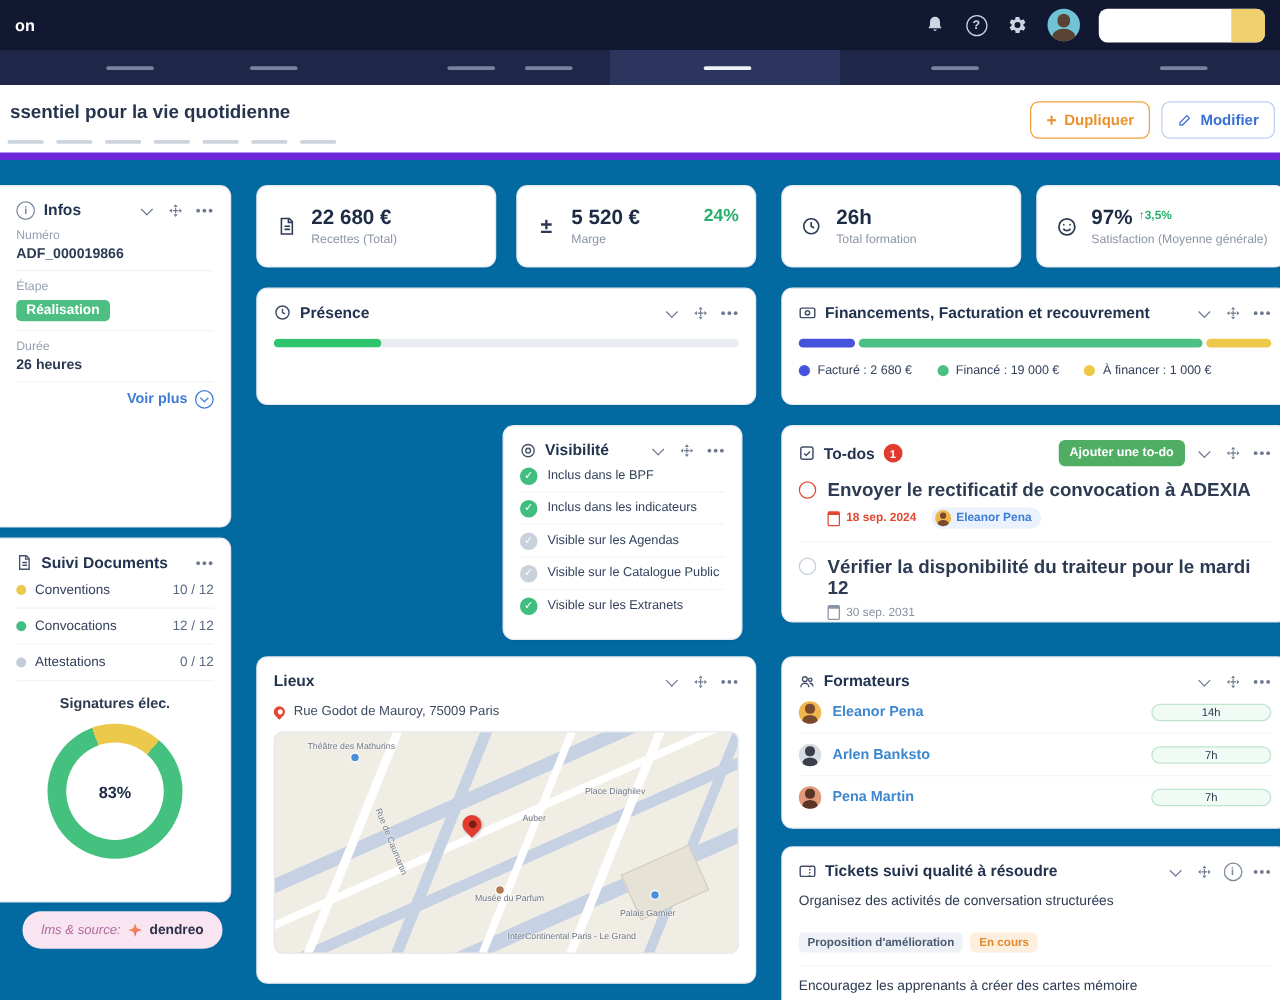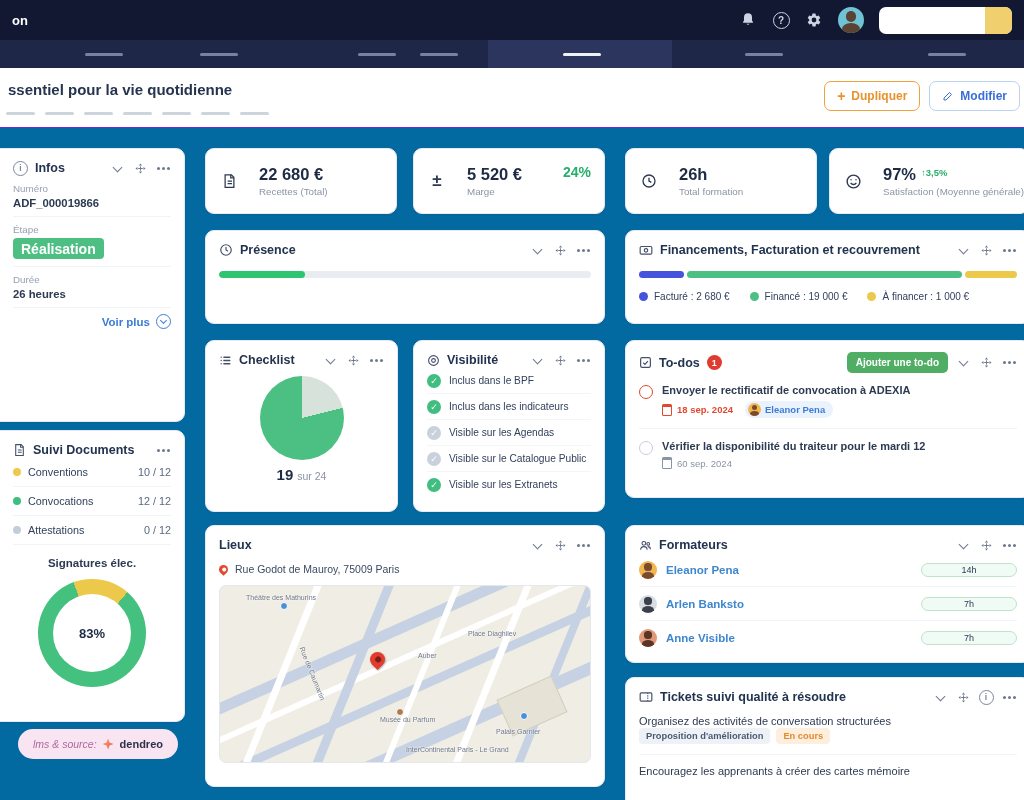--- a/index.html
+++ b/index.html
@@ -22,21 +22,21 @@
   .search input{flex:1;border:0;outline:0;height:100%;padding:0 8px;font-size:11px;min-width:0;background:transparent;}
   .search-key{width:27px;height:100%;background:#f0cf6e;border:0;cursor:pointer;}
 
   
   .subnav{position:absolute;left:0;top:40px;width:100%;height:28px;background:#1e2747;z-index:4;}
   .active-seg{position:absolute;left:488px;top:0;width:184px;height:28px;background:#2b355d;}
   .nav-dash{position:absolute;top:13px;height:3px;width:38px;border-radius:2px;background:#78829f;cursor:pointer;}
   .nav-dash.on{background:#eef1f8;}
 
   
-  .pagehead{position:absolute;left:0;top:68px;width:100%;height:60px;background:#fff;border-bottom:1px solid #6d28d9;box-sizing:border-box;z-index:3;}
+  .pagehead{position:absolute;left:0;top:68px;width:100%;height:60px;background:#fff;border-bottom:6px solid #6d28d9;box-sizing:border-box;z-index:3;}
   .pagetitle{position:absolute;left:8px;top:13px;font-size:15px;font-weight:700;color:#26344f;}
   .ph-dashes{position:absolute;left:6px;top:44px;display:flex;gap:10px;}
   .ph-dash{width:29px;height:3px;border-radius:2px;background:#ccd4de;}
   .ph-btns{position:absolute;right:4px;top:13px;display:flex;gap:9px;}
   .btn{display:flex;align-items:center;gap:6px;height:30px;padding:0 12px;border-radius:7px;background:#fff;font-size:12px;font-weight:700;cursor:pointer;box-sizing:border-box;}
   .btn-orange{border:1px solid #f0a13c;color:#e8922e;}
   .btn-blue{border:1px solid #bdd1f0;color:#3a6fd8;}
   .plus{font-size:14px;font-weight:700;line-height:1;}
 
   
@@ -48,21 +48,21 @@
   .chev{display:inline-block;width:6px;height:6px;border-right:1.6px solid #6d7890;border-bottom:1.6px solid #6d7890;transform:rotate(45deg);margin-bottom:2px;}
   .dot{display:inline-block;width:3px;height:3px;border-radius:50%;background:#6d7890;box-shadow:-5px 0 0 #6d7890,5px 0 0 #6d7890;}
   .info-ic{width:13px;height:13px;border:1.3px solid #7a8699;border-radius:50%;font-size:8.5px;color:#7a8699;display:inline-flex;align-items:center;justify-content:center;font-weight:700;font-style:normal;flex:none;}
 
   
   #card-infos{left:-8px;top:148px;width:193px;height:274px;padding-left:20px;}
   .fgroup{padding:7px 0;border-bottom:1px solid #f0f3f7;}
   .fgroup:last-of-type{border-bottom:0;}
   .flabel{font-size:9.8px;color:#96a0b1;margin-bottom:3px;}
   .fvalue{font-size:11.3px;color:#2c3a52;font-weight:600;}
-  .badge-green{display:inline-block;background:#4dbf82;color:#fff;font-size:14px;font-weight:700;padding:2.5px 8px;border-radius:4px;}
+  .badge-green{display:inline-block;background:#4dbf82;color:#fff;font-size:11px;font-weight:700;padding:2.5px 8px;border-radius:4px;}
   .voirplus{display:flex;align-items:center;justify-content:flex-end;color:#3d7cd6;font-size:11.5px;font-weight:700;margin-top:6px;cursor:pointer;}
   .vpc{width:13px;height:13px;border:1.3px solid #3d7cd6;border-radius:50%;display:inline-flex;align-items:center;justify-content:center;margin-left:6px;}
   .vpc i{display:block;width:4px;height:4px;border-right:1.3px solid #3d7cd6;border-bottom:1.3px solid #3d7cd6;transform:rotate(45deg);margin-top:-2px;}
 
   
   #card-docs{left:-8px;top:430px;width:193px;height:292px;padding-left:20px;}
   .docrow{display:flex;align-items:center;gap:7px;padding:8px 0;border-bottom:1px solid #f1f4f8;font-size:10.8px;}
   .ddot{width:8px;height:8px;border-radius:50%;flex:none;}
   .dlabel{flex:1;color:#33415c;}
   .dval{color:#5a6880;}
@@ -71,59 +71,59 @@
   .donut::after{content:"";position:absolute;inset:15px;background:#fff;border-radius:50%;}
   .donut b{position:absolute;inset:0;display:flex;align-items:center;justify-content:center;font-size:13px;color:#1d2b45;z-index:1;}
 
   
   .srcpill{position:absolute;left:18px;top:729px;width:160px;height:30px;background:#f9e4f2;border-radius:16px;display:flex;align-items:center;justify-content:center;gap:6px;}
   .src-pre{font-style:italic;font-size:10.5px;color:#b0689e;}
   .spark{width:11px;height:11px;background:linear-gradient(135deg,#f7a531,#e8538f);clip-path:polygon(50% 0,63% 37%,100% 50%,63% 63%,50% 100%,37% 63%,0 50%,37% 37%);}
   .src-brand{font-size:11px;font-weight:800;color:#2b3148;}
 
   
-  .stat{top:148px;height:66px;display:flex;align-items:center;gap:20px;}
+  .stat{top:148px;height:66px;display:flex;align-items:center;gap:10px;}
   .sic{flex:none;display:flex;align-items:center;justify-content:center;width:20px;}
   .sval{font-size:16.5px;font-weight:800;color:#1d2b45;white-space:nowrap;}
   .slab{font-size:9.8px;color:#8b95a5;margin-top:2px;white-space:nowrap;}
   .extra-r{position:absolute;right:13px;top:15px;font-size:14px;font-weight:800;color:#27ae6b;}
   .extra-i{font-size:9.5px;font-weight:700;color:#27ae6b;margin-left:5px;vertical-align:4px;}
   .pm{font-size:17px;font-weight:700;color:#2c3a52;}
 
   
   #card-presence{left:205px;top:230px;width:400px;height:94px;}
   #card-fin{left:625px;top:230px;width:406px;height:94px;}
   .pbar{height:7px;border-radius:4px;background:#e9edf2;margin-top:13px;overflow:hidden;}
   .pbar i{display:block;height:100%;background:#2fc46f;border-radius:4px;}
   .legend{display:flex;align-items:center;gap:6px;margin-top:13px;font-size:10.4px;color:#33415c;}
   .ldot{width:9px;height:9px;border-radius:50%;flex:none;}
   .lgap{margin-left:14px;}
   .finbar{display:flex;gap:3px;height:7px;margin-top:13px;}
   .finbar i{border-radius:4px;display:block;}
 
   
   #card-checklist{left:205px;top:340px;width:193px;height:172px;}
-  #card-visi{left:413px;top:340px;width:192px;height:172px;}
+  #card-visi{left:402px;top:340px;width:192px;height:172px;}
   .pie{width:84px;height:84px;border-radius:50%;background:conic-gradient(#d7e2da 0 76deg,#4cc083 76deg 360deg);margin:8px auto 6px;}
   .ck-res{text-align:center;font-size:10.5px;color:#8a94a5;}
   .ck-res b{font-size:15px;color:#1d2b45;margin-right:4px;}
   .vrow{display:flex;align-items:center;gap:8px;padding:5.5px 0;border-bottom:1px solid #f3f5f8;font-size:10.2px;color:#33415c;}
   .vrow:last-child{border-bottom:0;}
   .ckc{width:14px;height:14px;border-radius:50%;display:flex;align-items:center;justify-content:center;color:#fff;font-size:9px;flex:none;}
   .ckc.g{background:#3fbe7f;}
   .ckc.n{background:#c9d2dc;}
 
   
   #card-todos{left:625px;top:340px;width:406px;height:158px;}
   .count-badge{min-width:15px;height:15px;border-radius:8px;background:#e03b2f;color:#fff;font-size:9px;font-weight:700;display:inline-flex;align-items:center;justify-content:center;padding:0 3px;box-sizing:border-box;}
   .add-btn{background:#4fae63;color:#fff;font-size:10px;font-weight:700;padding:5px 9px;border-radius:5px;border:0;cursor:pointer;white-space:nowrap;}
   .todo{display:flex;gap:9px;margin-top:11px;}
   .rdo{width:14px;height:14px;border-radius:50%;border:1.6px solid #c6cedb;box-sizing:border-box;flex:none;margin-top:1px;cursor:pointer;}
   .rdo.red{border-color:#e0492f;}
-  .ttext{font-size:11px;color:#2c3a52;font-weight:600;}
+  .ttext{font-size:15px;color:#2c3a52;font-weight:600;}
   .tmeta{display:flex;align-items:center;gap:5px;margin-top:5px;font-size:9.5px;}
   .cal{display:inline-block;width:8px;height:8px;border:1.2px solid currentColor;border-top-width:3px;border-radius:1.5px;}
   .tdate.red{color:#e0492f;font-weight:700;}
   .tdate.gray{color:#8a94a5;}
   .c-red{color:#e0492f;}
   .c-gray{color:#8a94a5;}
   .chip{display:inline-flex;align-items:center;gap:4px;background:#eaf2fd;border-radius:9px;padding:2px 8px 2px 3px;color:#3d7cd6;font-weight:700;margin-left:7px;cursor:pointer;font-size:9.5px;}
   .av-s{width:13px;height:13px;background:#f0b64f;}
   .av-s i{background:#7a4a2e;}
   .tdiv{height:1px;background:#f0f3f7;margin-top:10px;}
@@ -147,21 +147,21 @@
   #card-form{left:625px;top:525px;width:406px;height:138px;}
   .frow{display:flex;align-items:center;gap:9px;padding:7.5px 0;border-bottom:1px solid #f1f4f8;}
   .frow:last-child{border-bottom:0;}
   .av-f{width:18px;height:18px;}
   .fname{flex:1;font-size:11.5px;font-weight:700;color:#3d87cf;cursor:pointer;}
   .hpill{width:96px;height:14px;border:1px solid #bfe3cc;background:#f1fbf5;border-radius:8px;font-size:9px;color:#2c3a52;display:flex;align-items:center;justify-content:center;box-sizing:border-box;}
 
   
   #card-tickets{left:625px;top:677px;width:406px;height:140px;}
   .tk-text{font-size:11px;color:#2c3a52;margin-top:10px;}
-  .badges{display:flex;gap:6px;margin-top:1px;}
+  .badges{display:flex;gap:6px;margin-top:19px;}
   .bdg{font-size:9.3px;font-weight:700;padding:3px 7px;border-radius:4px;}
   .bdg1{background:#eef1f5;color:#4a5a73;}
   .bdg2{background:#fdeedd;color:#e08a2e;}
 </style>
 </head>
 <body>
 
 <div class="canvas">
 
   <div class="topbar">
@@ -403,44 +403,20 @@
     <div class="legend" style="font-size:10px">
       <span class="ldot" style="background:#4553dd"></span>
       <span>Facturé : 2 680 €</span>
       <span class="ldot lgap" style="background:#4cbf85"></span>
       <span>Financé : 19 000 €</span>
       <span class="ldot lgap" style="background:#ecc94b"></span>
       <span>À financer : 1 000 €</span>
     </div>
   </div>
 
-  <div class="card" id="card-checklist">
-    <div class="chead">
-      <svg width="13" height="13" viewBox="0 0 24 24" fill="none" stroke="#44506a" stroke-width="2.4" stroke-linecap="round">
-          <path d="M4 6h.01M4 12h.01M4 18h.01M9 6h11M9 12h11M9 18h11"></path>
-        </svg>
-      <span class="ctitle">Checklist</span>
-      <span class="hsp"></span>
-      <span class="hic">
-          <i class="chev"></i>
-        </span>
-      <span class="hic">
-          <svg width="11" height="11" viewBox="0 0 24 24" fill="#6d7890">
-            <path d="M12 1l3.5 4.5h-7zM12 23l-3.5-4.5h7zM1 12l4.5-3.5v7zM23 12l-4.5 3.5v-7zM11 7h2v10h-2zM7 11h10v2H7z"></path>
-          </svg>
-        </span>
-      <span class="hic">
-          <i class="dot"></i>
-        </span>
-    </div>
-    <div class="pie"></div>
-    <div class="ck-res">
-      <b>19</b><span>sur 24</span>
-    </div>
-  </div>
 
   <div class="card" id="card-visi">
     <div class="chead">
       <svg width="13" height="13" viewBox="0 0 24 24" fill="none" stroke="#44506a" stroke-width="2">
           <circle cx="12" cy="12" r="9"></circle>
           <circle cx="12" cy="12" r="3.5"></circle>
         </svg>
       <span class="ctitle">Visibilité</span>
       <span class="hsp"></span>
       <span class="hic">
@@ -516,21 +492,21 @@
         </div>
       </div>
     </div>
     <div class="tdiv"></div>
     <div class="todo">
       <span class="rdo"></span>
       <div>
         <div class="ttext">Vérifier la disponibilité du traiteur pour le mardi 12</div>
         <div class="tmeta">
           <span class="cal c-gray"></span>
-          <span class="tdate gray">60 sep. 2024</span>
+          <span class="tdate gray">30 sep. 2031</span>
         </div>
       </div>
     </div>
   </div>
 
   <div class="card" id="card-lieux">
     <div class="chead">
       <span class="ctitle">Lieux</span>
       <span class="hsp"></span>
       <span class="hic">
@@ -615,21 +591,21 @@
           <i class="bd" style="background:#3a3f4a"></i>
         </span>
       <span class="fname">Arlen Banksto</span>
       <span class="hpill">7h</span>
     </div>
     <div class="frow">
       <span class="avatar av-f" style="background:#e09a7a">
           <i class="hd" style="background:#5a3526"></i>
           <i class="bd" style="background:#5a3526"></i>
         </span>
-      <span class="fname">Anne Visible</span>
+      <span class="fname">Pena Martin</span>
       <span class="hpill">7h</span>
     </div>
   </div>
 
   <div class="card" id="card-tickets">
     <div class="chead">
       <svg width="14" height="12" viewBox="0 0 24 20" fill="none" stroke="#44506a" stroke-width="2">
           <rect x="2" y="3" width="20" height="14" rx="2"></rect>
           <path d="M15 3v14" stroke-dasharray="2 2"></path>
         </svg>

